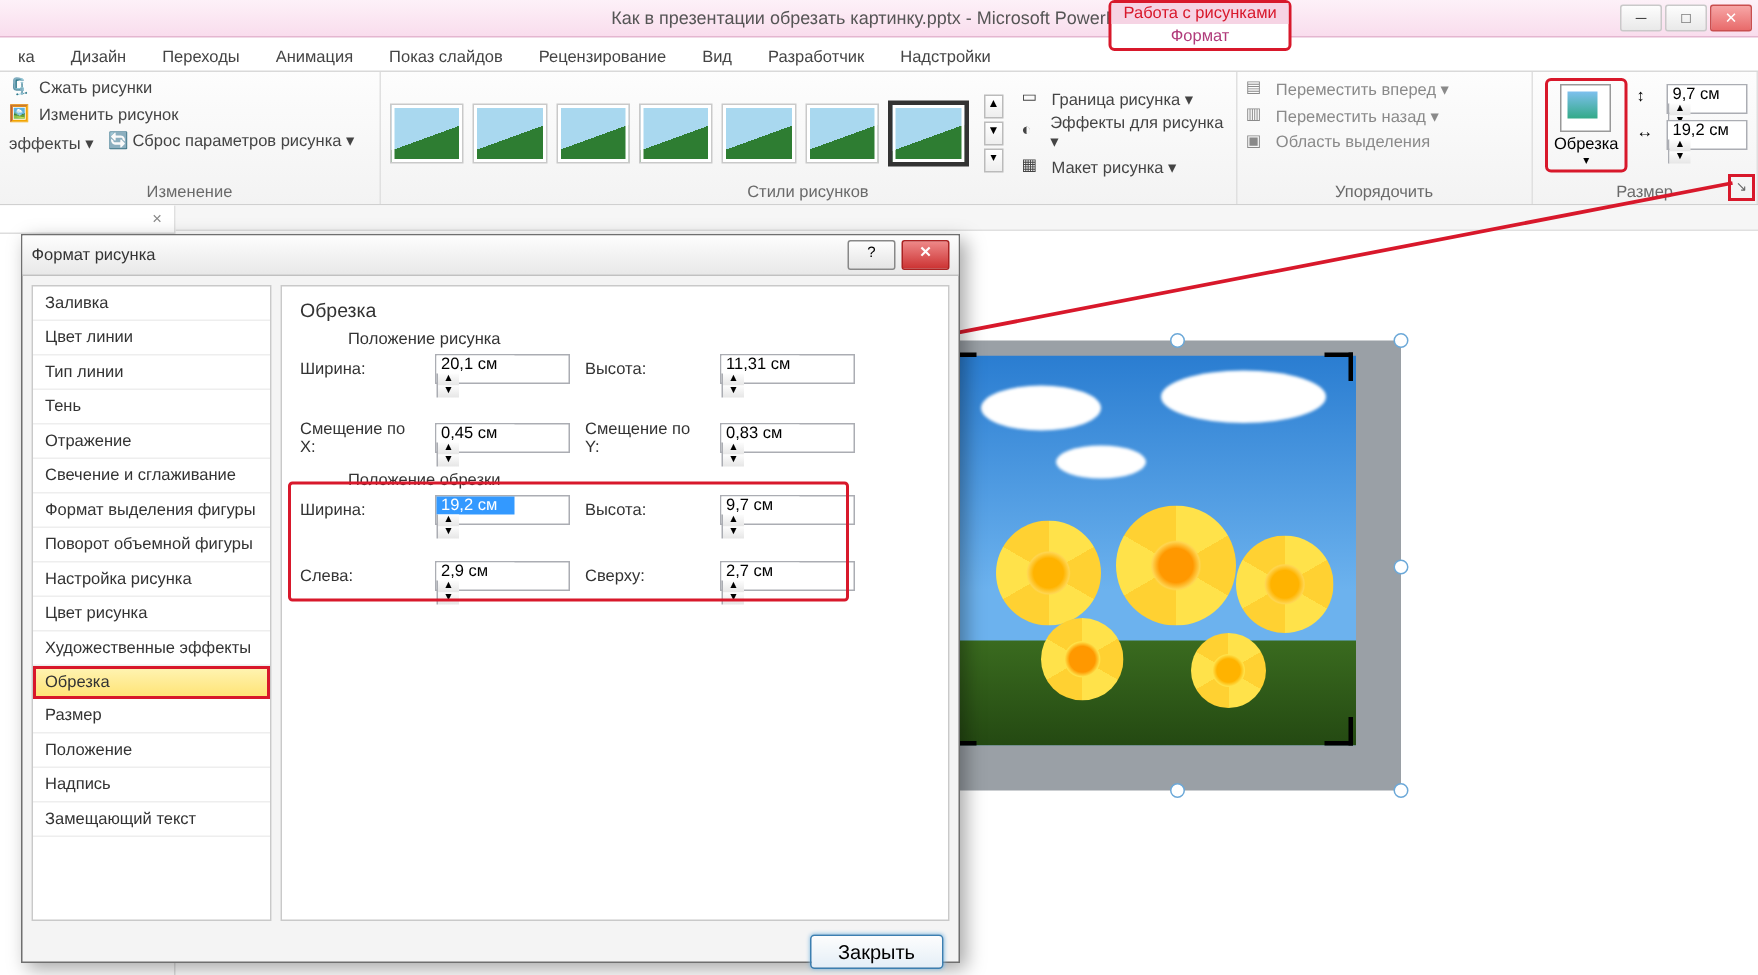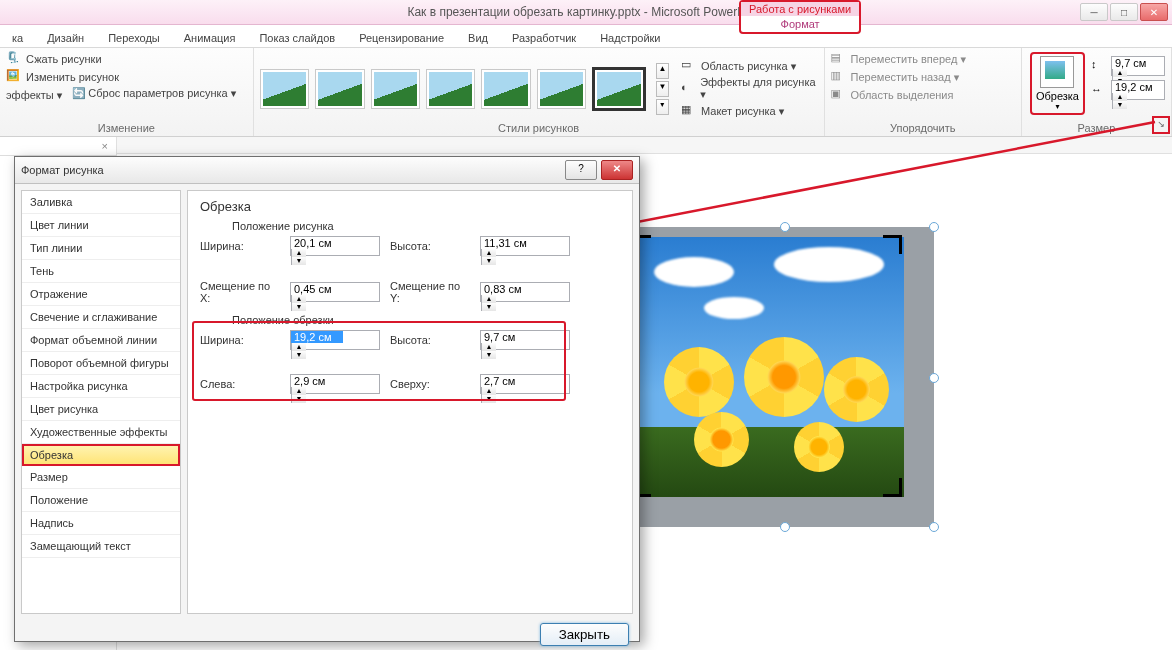--- a/index.html
+++ b/index.html
@@ -136,21 +136,21 @@
       <div class="stylethumb"></div>
       <div class="stylethumb dark"></div>
       <div class="stylescroll">
           <div>▲</div>
           <div>▼</div>
           <div>▾</div>
         </div>
       <div class="rightcol">
         <div class="rr">
             <span class="smicon">▭</span>
-            <span>Область рисунка ▾</span>
+            <span>Граница рисунка ▾</span>
           </div>
         <div class="rr">
             <span class="smicon">◐</span>
             <span>Эффекты для рисунка ▾</span>
           </div>
         <div class="rr">
             <span class="smicon">▦</span>
             <span>Макет рисунка ▾</span>
           </div>
       </div>
@@ -263,21 +263,21 @@
     <span class="dbtn close">✕</span>
   </div>
   <div class="dbody">
     <div class="catlist" id="catlist">
         <div class="cat">Заливка</div>
         <div class="cat">Цвет линии</div>
         <div class="cat">Тип линии</div>
         <div class="cat">Тень</div>
         <div class="cat">Отражение</div>
         <div class="cat">Свечение и сглаживание</div>
-        <div class="cat">Формат объемной линии</div>
+        <div class="cat">Формат выделения фигуры</div>
         <div class="cat">Поворот объемной фигуры</div>
         <div class="cat">Настройка рисунка</div>
         <div class="cat">Цвет рисунка</div>
         <div class="cat">Художественные эффекты</div>
         <div class="cat sel">Обрезка</div>
         <div class="cat">Размер</div>
         <div class="cat">Положение</div>
         <div class="cat">Надпись</div>
         <div class="cat">Замещающий текст</div>
       </div>

